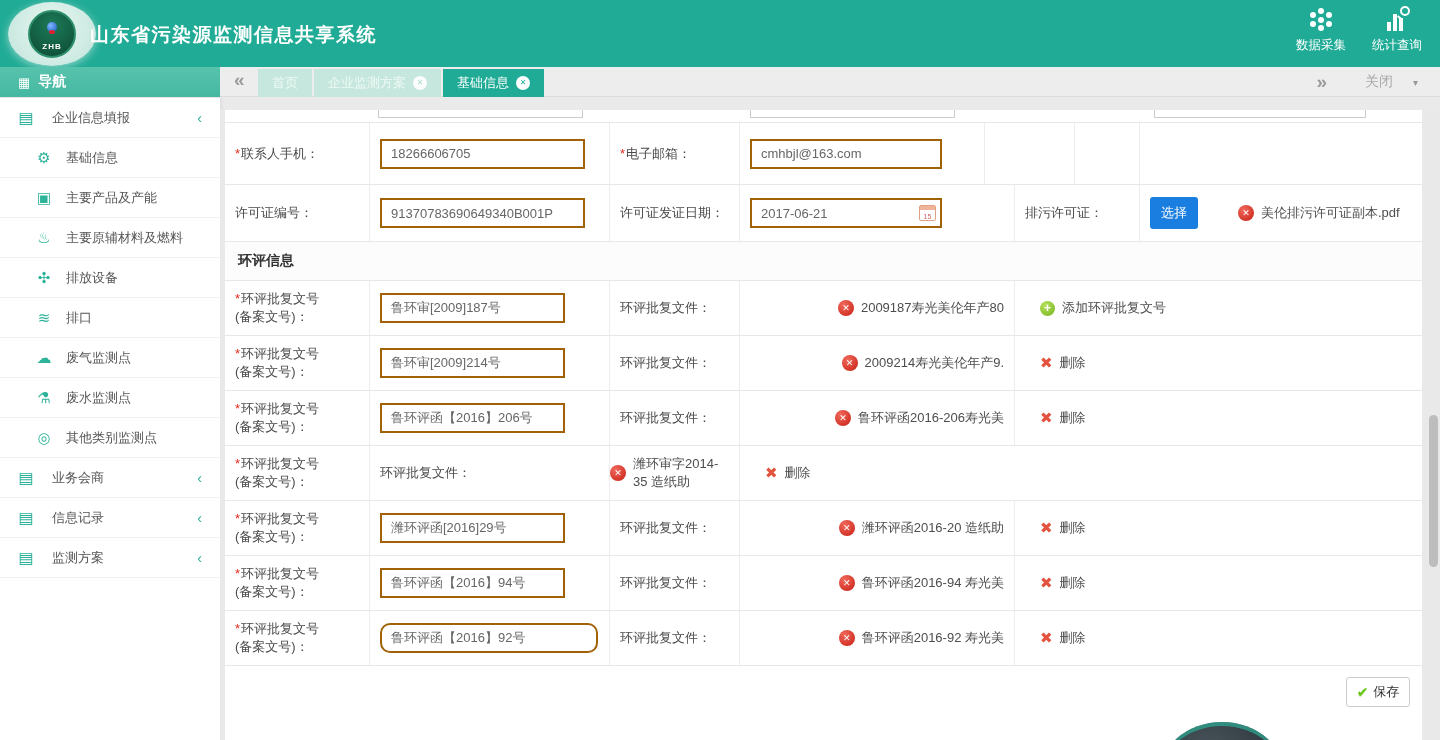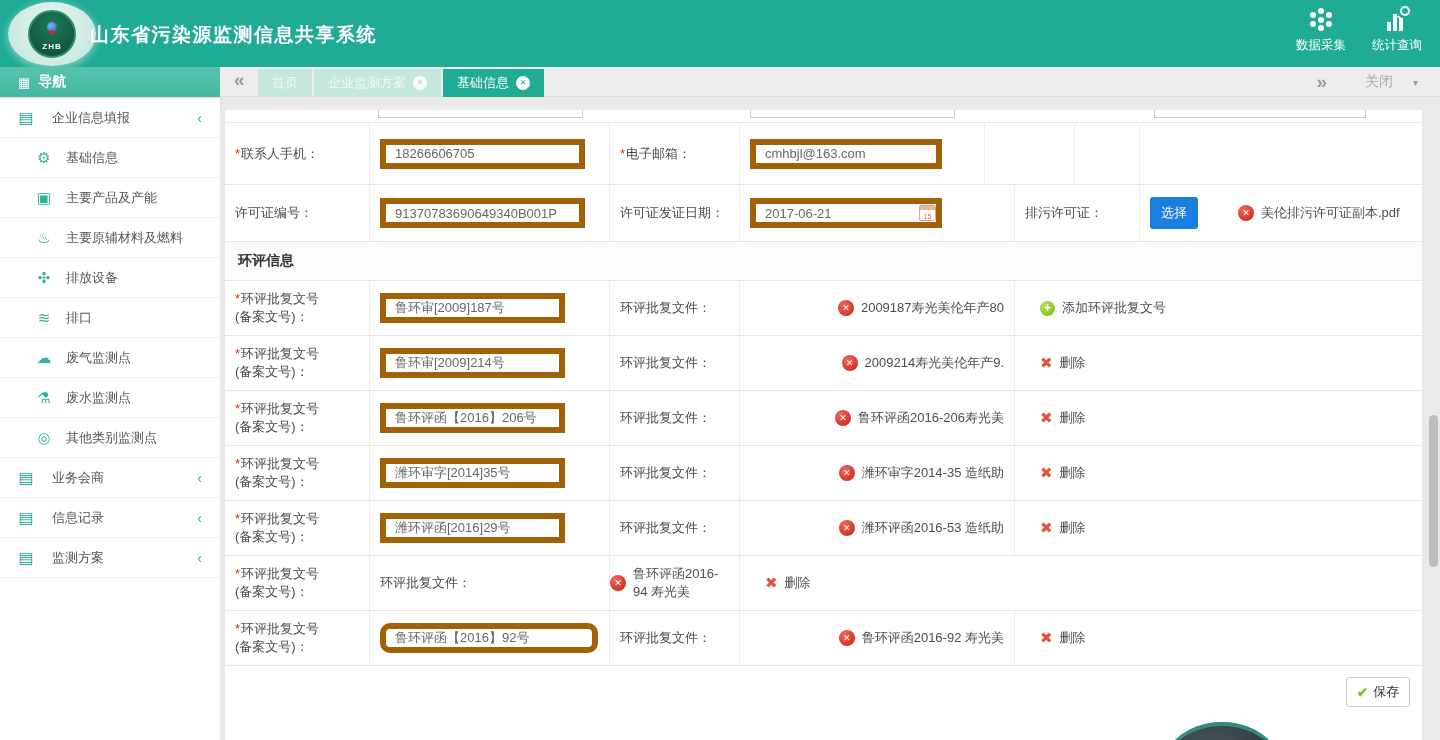--- a/index.html
+++ b/index.html
@@ -62,21 +62,21 @@
   .side-item.sub .lbl { left:66px; }
   .side-item .chev { position:absolute; right:18px; color:#2db39a; font-size:14px; }
 
   
   .main { position:absolute; left:220px; top:98px; width:1220px; height:642px; background:#e9e9e9;margin-top:12px; }
   .panel { position:absolute; left:5px; top:0; width:1197px; height:635px; background:#fff; }
   .scroll-thumb { position:absolute; left:1209px; top:305px; width:9px; height:152px; border-radius:5px; background:#bdbdbd; }
 
   .label-txt { color:#4a4a4a; font-size:13px; }
   .req { color:#e02a1a; margin-right:1px; font-size:13px; }
-  input.fld { height:30px; border:6px solid #a16207; background:#fff; color:#666; font-size:13px; padding:0 9px;
+  input.fld { height:30px; border:2px solid #a16207; background:#fff; color:#666; font-size:13px; padding:0 9px;
     font-family:"Liberation Sans","DejaVu Sans",sans-serif; }
 
   .partial-row { position:relative; height:13px; overflow:hidden; border-bottom:1px solid #e7e7e7; }
   .frag { position:absolute; top:-12px; height:20px; border:1px solid #ccc; background:#fff; }
 
   .row-contact { display:grid; grid-template-columns:145px 240px 130px 245px 90px 65px 1fr; height:62px; border-bottom:1px solid #e7e7e7; }
   .cell { display:flex; align-items:center; padding:0 10px; border-right:1px solid #ededed; min-width:0; }
   .cell.last { border-right:none; }
 
   .section-hd { display:flex; align-items:center; padding-left:13px; font-size:14px; font-weight:bold; color:#333;
@@ -383,23 +383,20 @@
       </span>
     </div>
   </div>
 
   <div class="row-eia">
     <div class="eia-label">
       <span class="req">*</span><span>环评批复文号</span><br>
       <span>(备案文号)：</span>
     </div>
     <div class="cell">
-      <input class="fld" style="width: 185px;" value="潍环审字[2014]35号">
-    </div>
-    <div class="cell">
       <span class="label-txt">环评批复文件：</span>
     </div>
     <div class="eia-file-cell">
       <span class="circle-x">✕</span>
       <span class="link-like">潍环审字2014-35 造纸助</span>
     </div>
     <div class="eia-action-cell">
 
       <span class="del-grp" style="display:flex;align-items:center;gap:7px;">
         <span class="del-x">✖</span>
@@ -414,35 +411,38 @@
       <span>(备案文号)：</span>
     </div>
     <div class="cell">
       <input class="fld" style="width: 185px;" value="潍环评函[2016]29号">
     </div>
     <div class="cell">
       <span class="label-txt">环评批复文件：</span>
     </div>
     <div class="eia-file-cell">
       <span class="circle-x">✕</span>
-      <span class="link-like">潍环评函2016-53 造纸助</span>
-    </div>
-    <div class="eia-action-cell">
-
-      <span class="del-grp" style="display:flex;align-items:center;gap:7px;">
-        <span class="del-x">✖</span>
-        <span>删除</span>
-      </span>
-    </div>
-  </div>
-
-  <div class="row-eia">
-    <div class="eia-label">
-      <span class="req">*</span><span>环评批复文号</span><br>
-      <span>(备案文号)：</span>
+      <span class="link-like">潍环评函2016-20 造纸助</span>
+    </div>
+    <div class="eia-action-cell">
+
+      <span class="del-grp" style="display:flex;align-items:center;gap:7px;">
+        <span class="del-x">✖</span>
+        <span>删除</span>
+      </span>
+    </div>
+  </div>
+
+  <div class="row-eia">
+    <div class="eia-label">
+      <span class="req">*</span><span>环评批复文号</span><br>
+      <span>(备案文号)：</span>
+    </div>
+    <div class="cell">
+      <input class="fld" style="width: 185px;" value="鲁环评函【2016】94号">
     </div>
     <div class="cell">
       <span class="label-txt">环评批复文件：</span>
     </div>
     <div class="eia-file-cell">
       <span class="circle-x">✕</span>
       <span class="link-like">鲁环评函2016-94 寿光美</span>
     </div>
     <div class="eia-action-cell">
 

